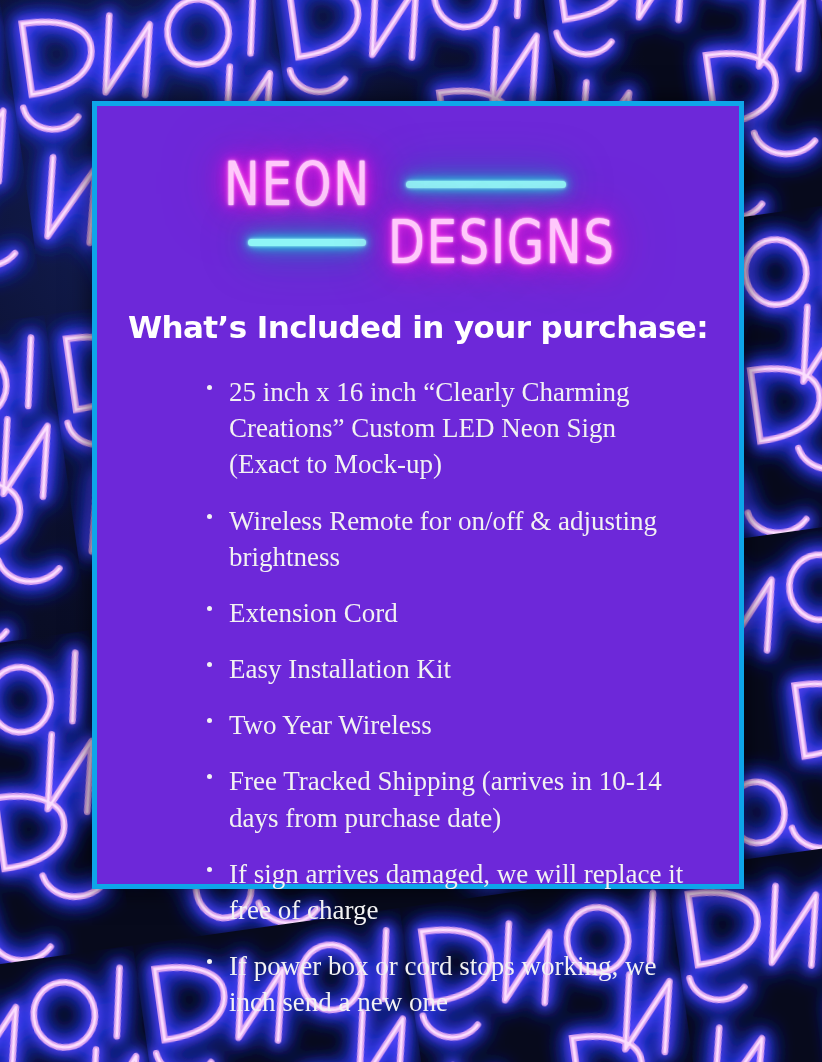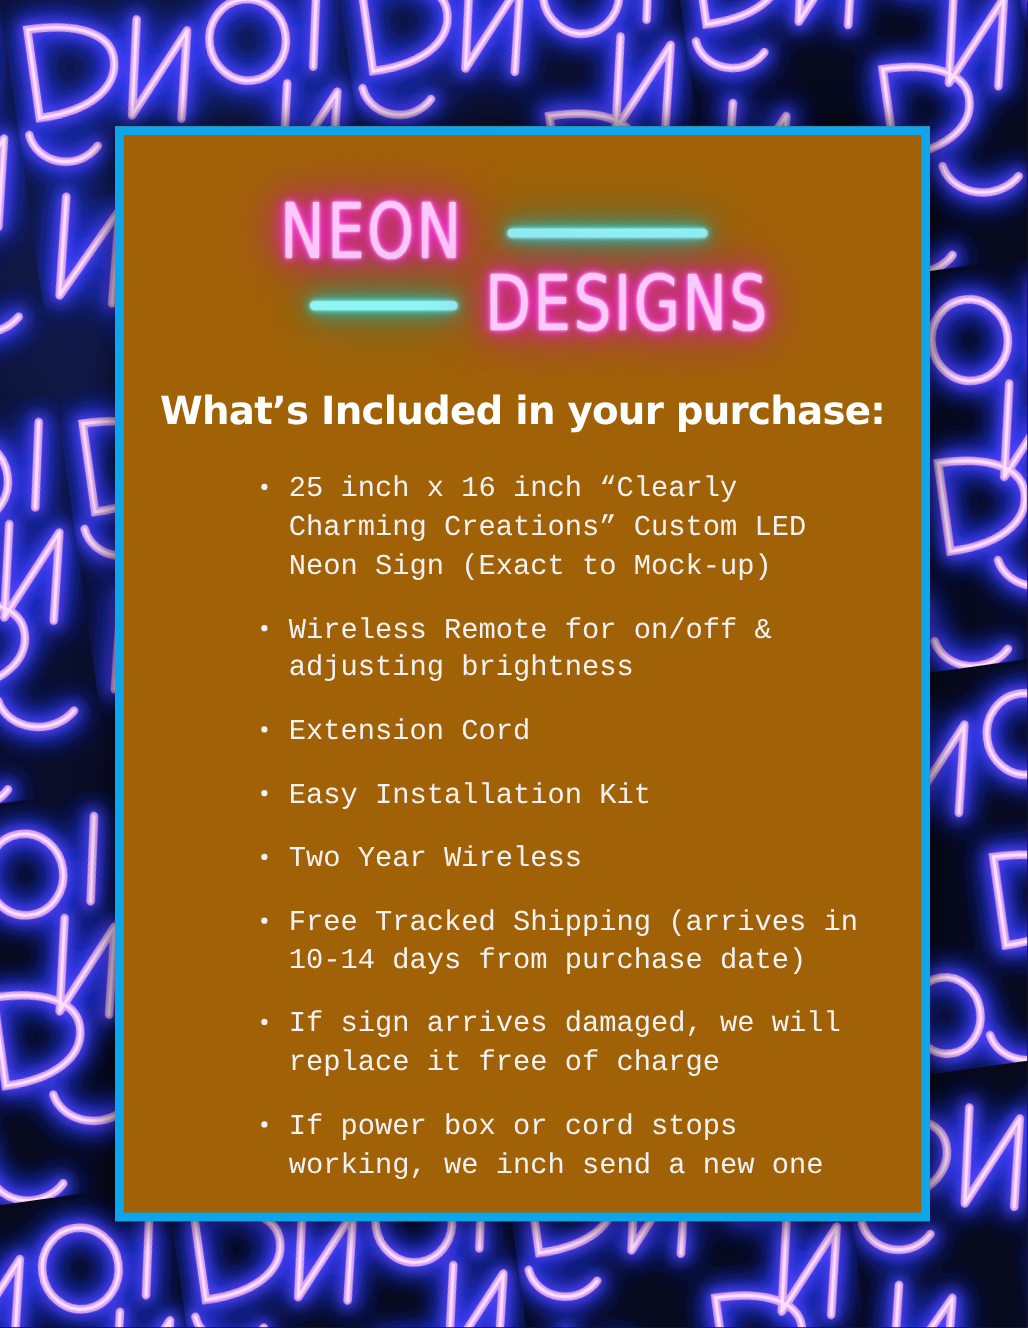--- a/index.html
+++ b/index.html
@@ -19,23 +19,23 @@
     position:absolute;inset:0;
     background:
       radial-gradient(ellipse 60% 55% at 20% 18%, #14205a 0%, #0b1030 55%, #070a1c 100%),
       radial-gradient(ellipse 70% 60% at 80% 75%, #161e55 0%, #0a0e2c 60%, #06081a 100%),
       #07091c;
   }
   #bg-svg{position:absolute;inset:0;width:822px;height:1062px;}
 
   
   #card{
-    position:absolute;left:92px;top:101px;width:652px;height:876px;
-    background:#a16207;
-    border:7px solid #0ea5e9;
+    position:absolute;left:92px;top:101px;width:652px;height:788px;
+    background:#6d28d9;
+    border:5px solid #0ea5e9;
     box-sizing:border-box;
     box-shadow:0 0 24px rgba(0,0,0,.75);
   }
 
   
   #logo{
     position:relative;margin:40px auto 0;width:420px;height:150px;
   }
   .logo-row{position:absolute;display:flex;align-items:center;}
   #logo-row-top{left:16px;top:8px;}
@@ -86,22 +86,22 @@
 
   
   #list{
     list-style:none;
     margin:30px 0 0 0;
     padding:0 46px 0 108px;
   }
   #list li{
     position:relative;
     color:#f2f2f2;
-    font-family:Liberation Mono, monospace;
-    font-size:23px;
+    font-family:Liberation Serif, serif;
+    font-size:27px;
     line-height:1.34;
     margin-bottom:20px;
     padding-left:24px;
   }
   #list li:before{
     content:"";
     position:absolute;left:2px;top:11px;
     width:5px;height:5px;border-radius:50%;
     background:#f2f2f2;
   }

